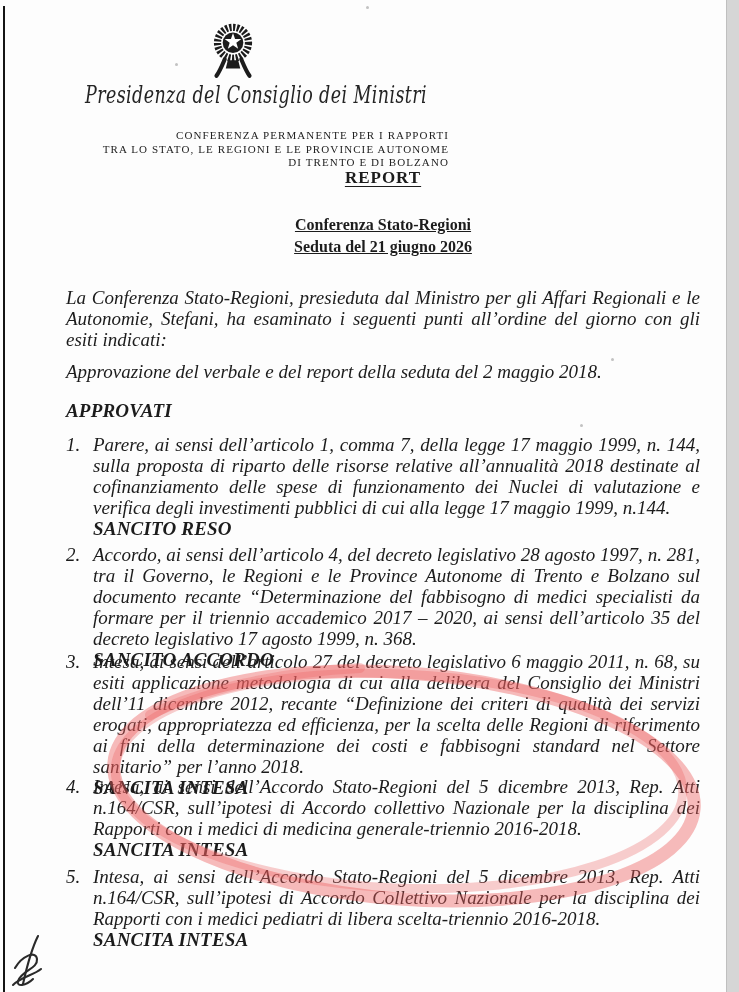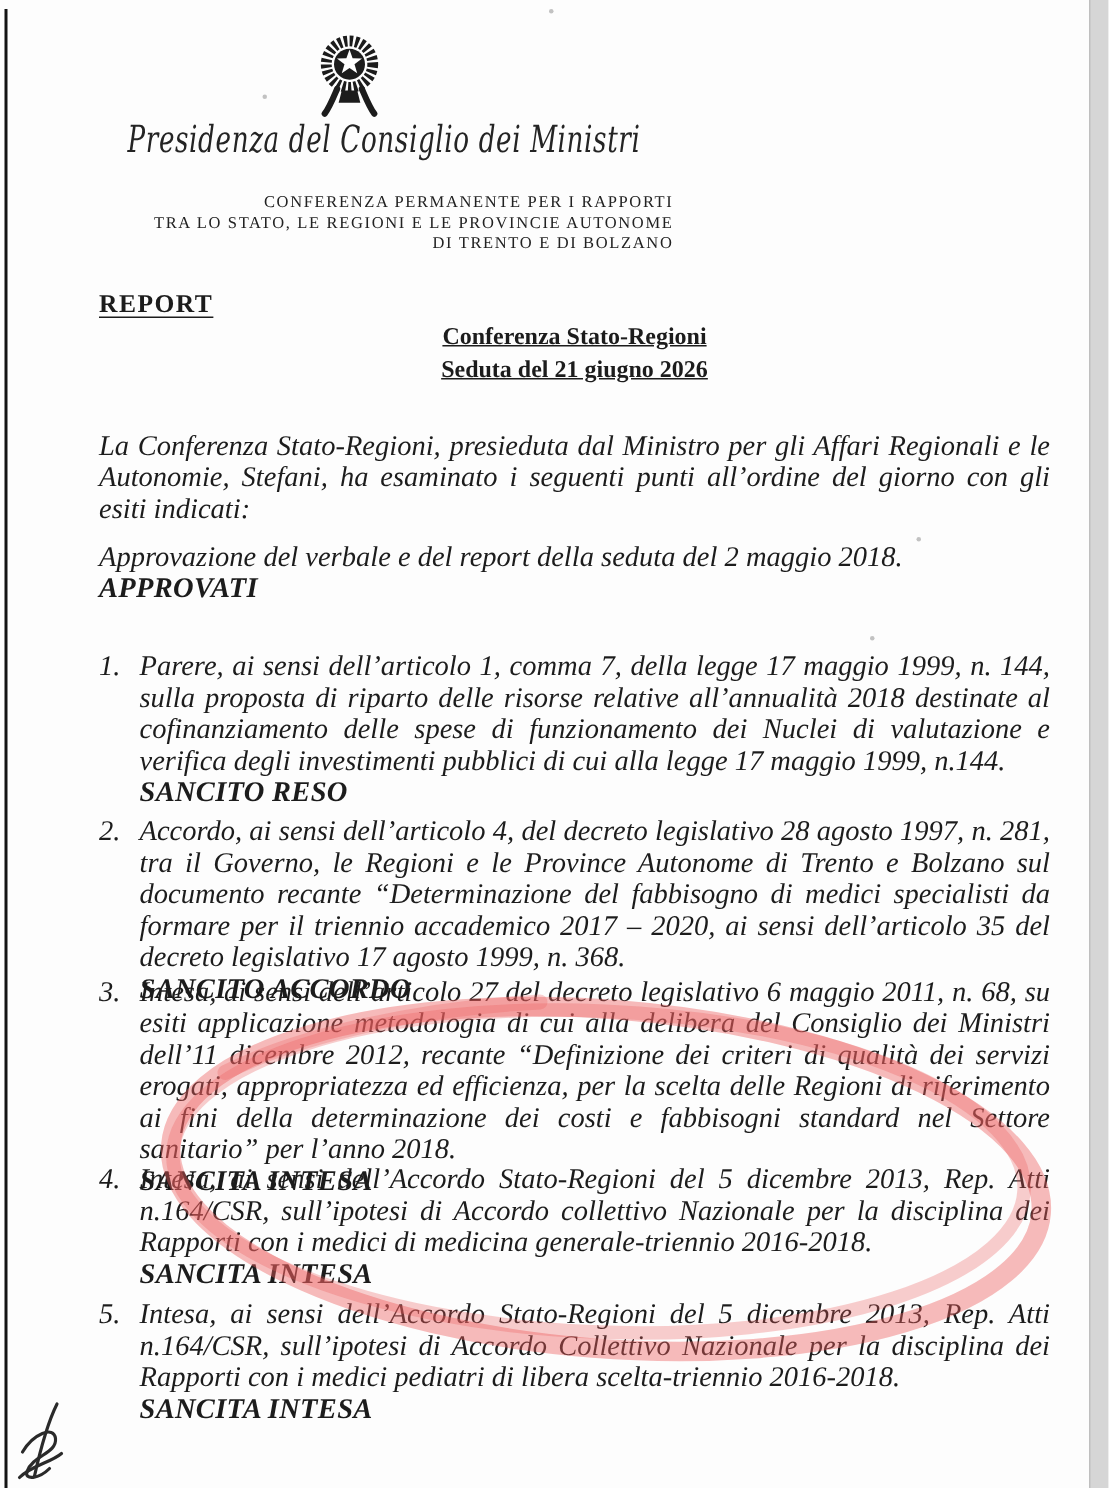--- a/index.html
+++ b/index.html
@@ -16,30 +16,30 @@
   
   .emblem { position:absolute; left:208px; top:18px; width:50px; height:64px; }
   .script-title {
     position:absolute; left:85px; top:80px; width:324px; text-align:center;
     font-family:"DejaVu Serif", serif; font-style:italic; font-size:17.5px;
     transform:scaleY(1.42); transform-origin:center top; letter-spacing:.4px; color:#242424;
     white-space:nowrap;
   }
   .org-block { position:absolute; left:44px; top:129px; width:405px; text-align:right;
     font-size:11px; line-height:13.5px; letter-spacing:1.1px; color:#222; }
-  .title-block { position:absolute; left:66px; top:193px; width:634px; text-align:left; }
+  .title-block { position:absolute; left:66px; top:168px; width:634px; text-align:center; }
   .report-title { font-weight:bold; font-size:17px; letter-spacing:1px;
     text-decoration:underline; text-underline-offset:3px; }
   .subtitle-block { position:absolute; left:66px; top:214px; width:634px; text-align:center;
     font-weight:bold; font-size:16px; line-height:22px;text-decoration:underline; }
 
   
   .para { position:absolute; left:66px; width:634px; font-size:19px; line-height:21px;font-style:italic; }
   .justify { text-align:justify; }
-  .bold-result { font-weight:bold; letter-spacing:.2px; }
+  .bold-result { font-weight:bold; letter-spacing:.2px;margin-top:18px; }
   .intro { top:287px; }
   .approval { top:361px; }
   .item { display:flex; }
   .item-num { width:27px; flex:none; }
   .item-text { flex:1; text-align:justify; }
   .item-result { margin-left:27px; font-weight:bold; letter-spacing:.2px; }
   .item1 { top:434px; } .item2 { top:544px; } .item3 { top:651px; }
   .item4 { top:776px; } .item5 { top:866px; }
 
   

